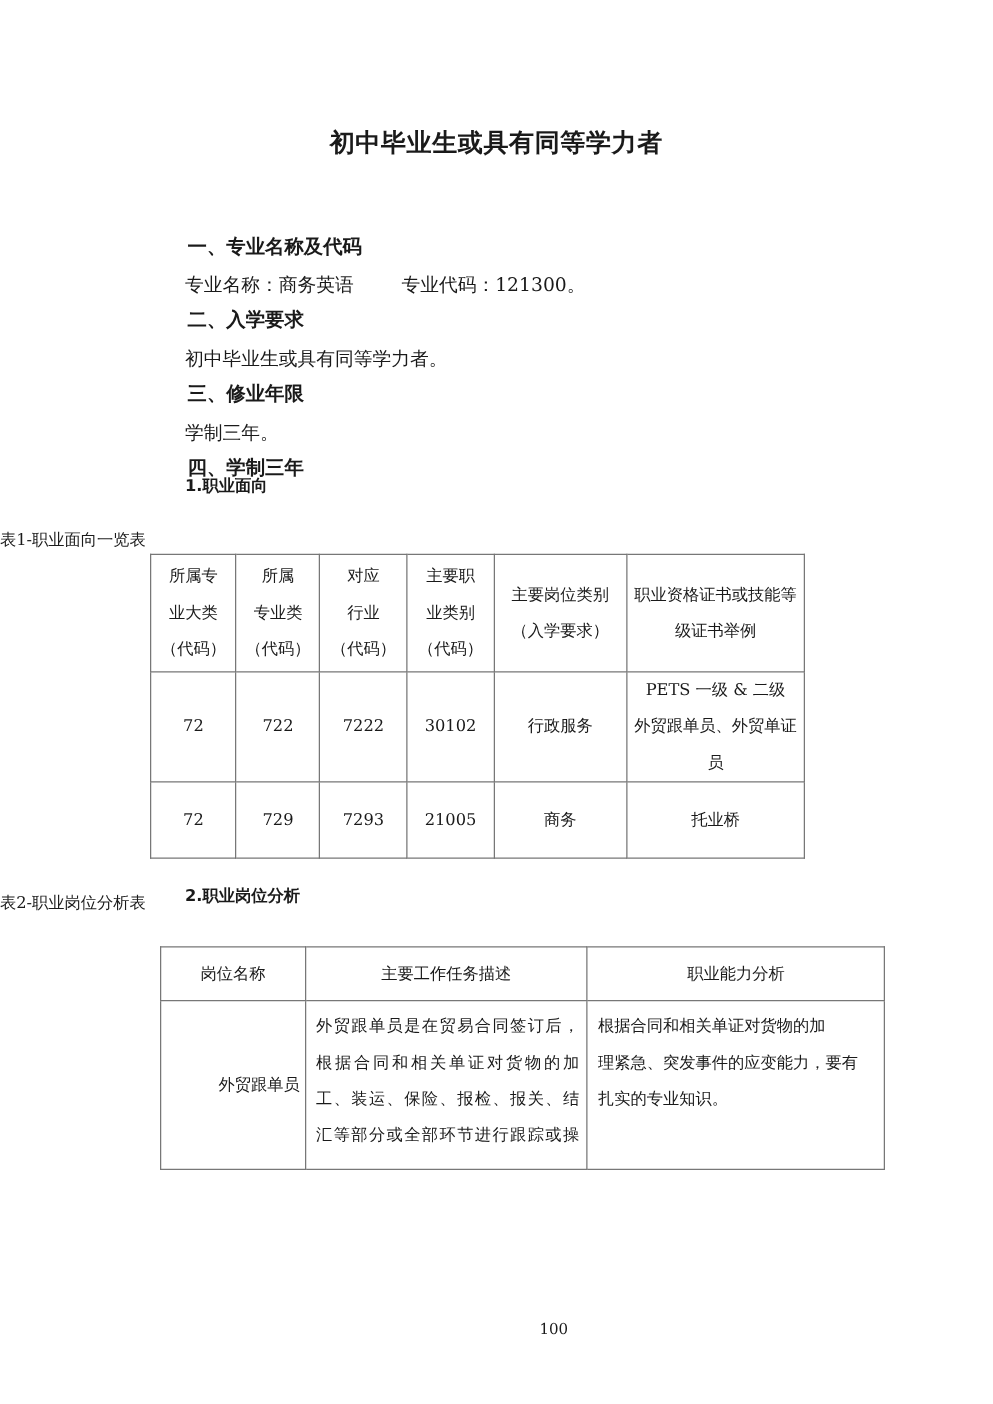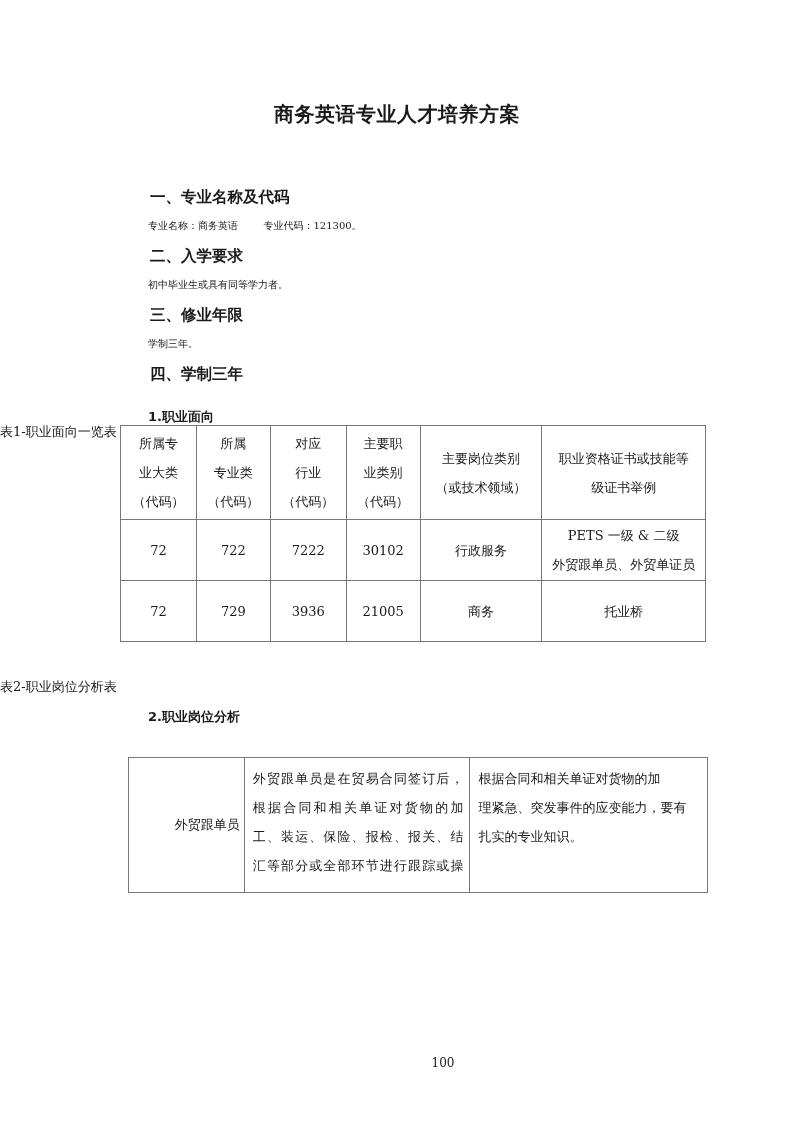--- a/index.html
+++ b/index.html
@@ -5,52 +5,52 @@
   html, body { margin: 0; padding: 0; background: #ffffff; }
   body { width: 794px; height: 1123px; position: relative; overflow: hidden;
          font-family: "DejaVu Serif", "Liberation Serif", serif; color: #1a1a1a; }
   .title { position: absolute; top: 101px; left: 0; width: 794px; text-align: center;
            font-family: "DejaVu Sans", "Liberation Sans", sans-serif; font-weight: bold;
            font-size: 20px; letter-spacing: 0.5px; }
   .h1 { position: absolute; left: 150px; font-family: "DejaVu Sans", "Liberation Sans", sans-serif;
         font-weight: bold; font-size: 15.5px; }
   .h2 { position: absolute; left: 148px; font-family: "DejaVu Sans", "Liberation Sans", sans-serif;
         font-weight: bold; font-size: 13px; }
-  .p { position: absolute; left: 148px; font-size: 10px; white-space: pre; }
+  .p { position: absolute; left: 148px; font-size: 15px; white-space: pre; }
   .caption { position: absolute; left: 0; width: 794px; font-size: 13px; }
   table { position: absolute; border-collapse: collapse; font-size: 13px; }
   td { border: 1.5px solid #777; text-align: center; vertical-align: middle; padding: 0 4px; }
-  #t1 { left: 120px; top: 425px; width: 586px; }
+  #t1 { left: 120px; top: 443px; width: 524px; }
   #t1 td { line-height: 29px; }
   #t1 tr.head td { height: 93px; }
   #t1 tr.r td { height: 60px; line-height: 29px; }
   #t2 { left: 128px; top: 757px; width: 580px; }
   #t2 tr.head td { height: 42px; }
   #t2 tr.r td { height: 128px; text-align: right; }
   #t2 td.desc { text-align: justify; text-align-last: justify; vertical-align: top; line-height: 29px; padding: 6px 6px 0 8px; }
   #t2 td.desc.ability { text-align-last: left; }
   .page-num { position: absolute; top: 1056px; left: 0; width: 794px; text-align: center; font-size: 12px; padding-left: 46px; }
   .line { display: block; }
 </style>
 </head>
 <body>
 
-<div class="title">商务英语专业人才培养方案</div>
+<div class="title">初中毕业生或具有同等学力者</div>
 
 <div class="h1" style="top:187px">一、专业名称及代码</div>
 <div class="p" style="top:219px">专业名称：商务英语        专业代码：121300。</div>
 
 <div class="h1" style="top:246px">二、入学要求</div>
 <div class="p" style="top:278px">初中毕业生或具有同等学力者。</div>
 
 <div class="h1" style="top:305px">三、修业年限</div>
 <div class="p" style="top:337px">学制三年。</div>
 
 <div class="h1" style="top:364px">四、学制三年</div>
-<div class="h2" style="top:408px">1.职业面向</div>
+<div class="h2" style="top:380px">1.职业面向</div>
 
 <div class="caption" style="top:423px">表1-职业面向一览表</div>
 
 <table id="t1">
   <colgroup>
     <col style="width:76px">
       <col style="width:74px">
       <col style="width:76px">
       <col style="width:74px">
       <col style="width:122px">
@@ -73,60 +73,65 @@
           <span class="line">行业</span>
           <span class="line">（代码）</span>
     </td>
     <td>
       <span class="line">主要职</span>
           <span class="line">业类别</span>
           <span class="line">（代码）</span>
     </td>
     <td>
       <span class="line">主要岗位类别</span>
-          <span class="line">（或技术领域）</span>
+          <span class="line">（入学要求）</span>
     </td>
     <td>
       <span class="line">职业资格证书或技能等</span>
           <span class="line">级证书举例</span>
     </td>
   </tr>
   <tr class="r">
     <td>72</td>
     <td>722</td>
     <td>7222</td>
     <td>30102</td>
     <td>行政服务</td>
     <td>
       <span class="line">PETS 一级 &amp; 二级</span>
           <span class="line">外贸跟单员、外贸单证员</span>
     </td>
   </tr>
   <tr class="r">
     <td>72</td>
     <td>729</td>
-    <td>3936</td>
+    <td>7293</td>
     <td>21005</td>
     <td>商务</td>
     <td>托业桥</td>
   </tr>
 </tbody>
   </table>
 
 <div class="h2" style="top:708px">2.职业岗位分析</div>
 
-<div class="caption" style="top:678px">表2-职业岗位分析表</div>
+<div class="caption" style="top:713px">表2-职业岗位分析表</div>
 
 <table id="t2">
   <colgroup>
     <col style="width:116px">
       <col style="width:226px">
       <col style="width:238px">
   </colgroup>
   <tbody>
+      <tr class="head">
+    <td>岗位名称</td>
+    <td>主要工作任务描述</td>
+    <td>职业能力分析</td>
+  </tr>
   <tr class="r">
     <td>外贸跟单员</td>
     <td class="desc">
       <span class="line">外贸跟单员是在贸易合同签订后，</span>
           <span class="line">根据合同和相关单证对货物的加</span>
           <span class="line">工、装运、保险、报检、报关、结</span>
           <span class="line">汇等部分或全部环节进行跟踪或操</span>
     </td>
     <td class="desc ability">
       <span class="line">根据合同和相关单证对货物的加</span>

